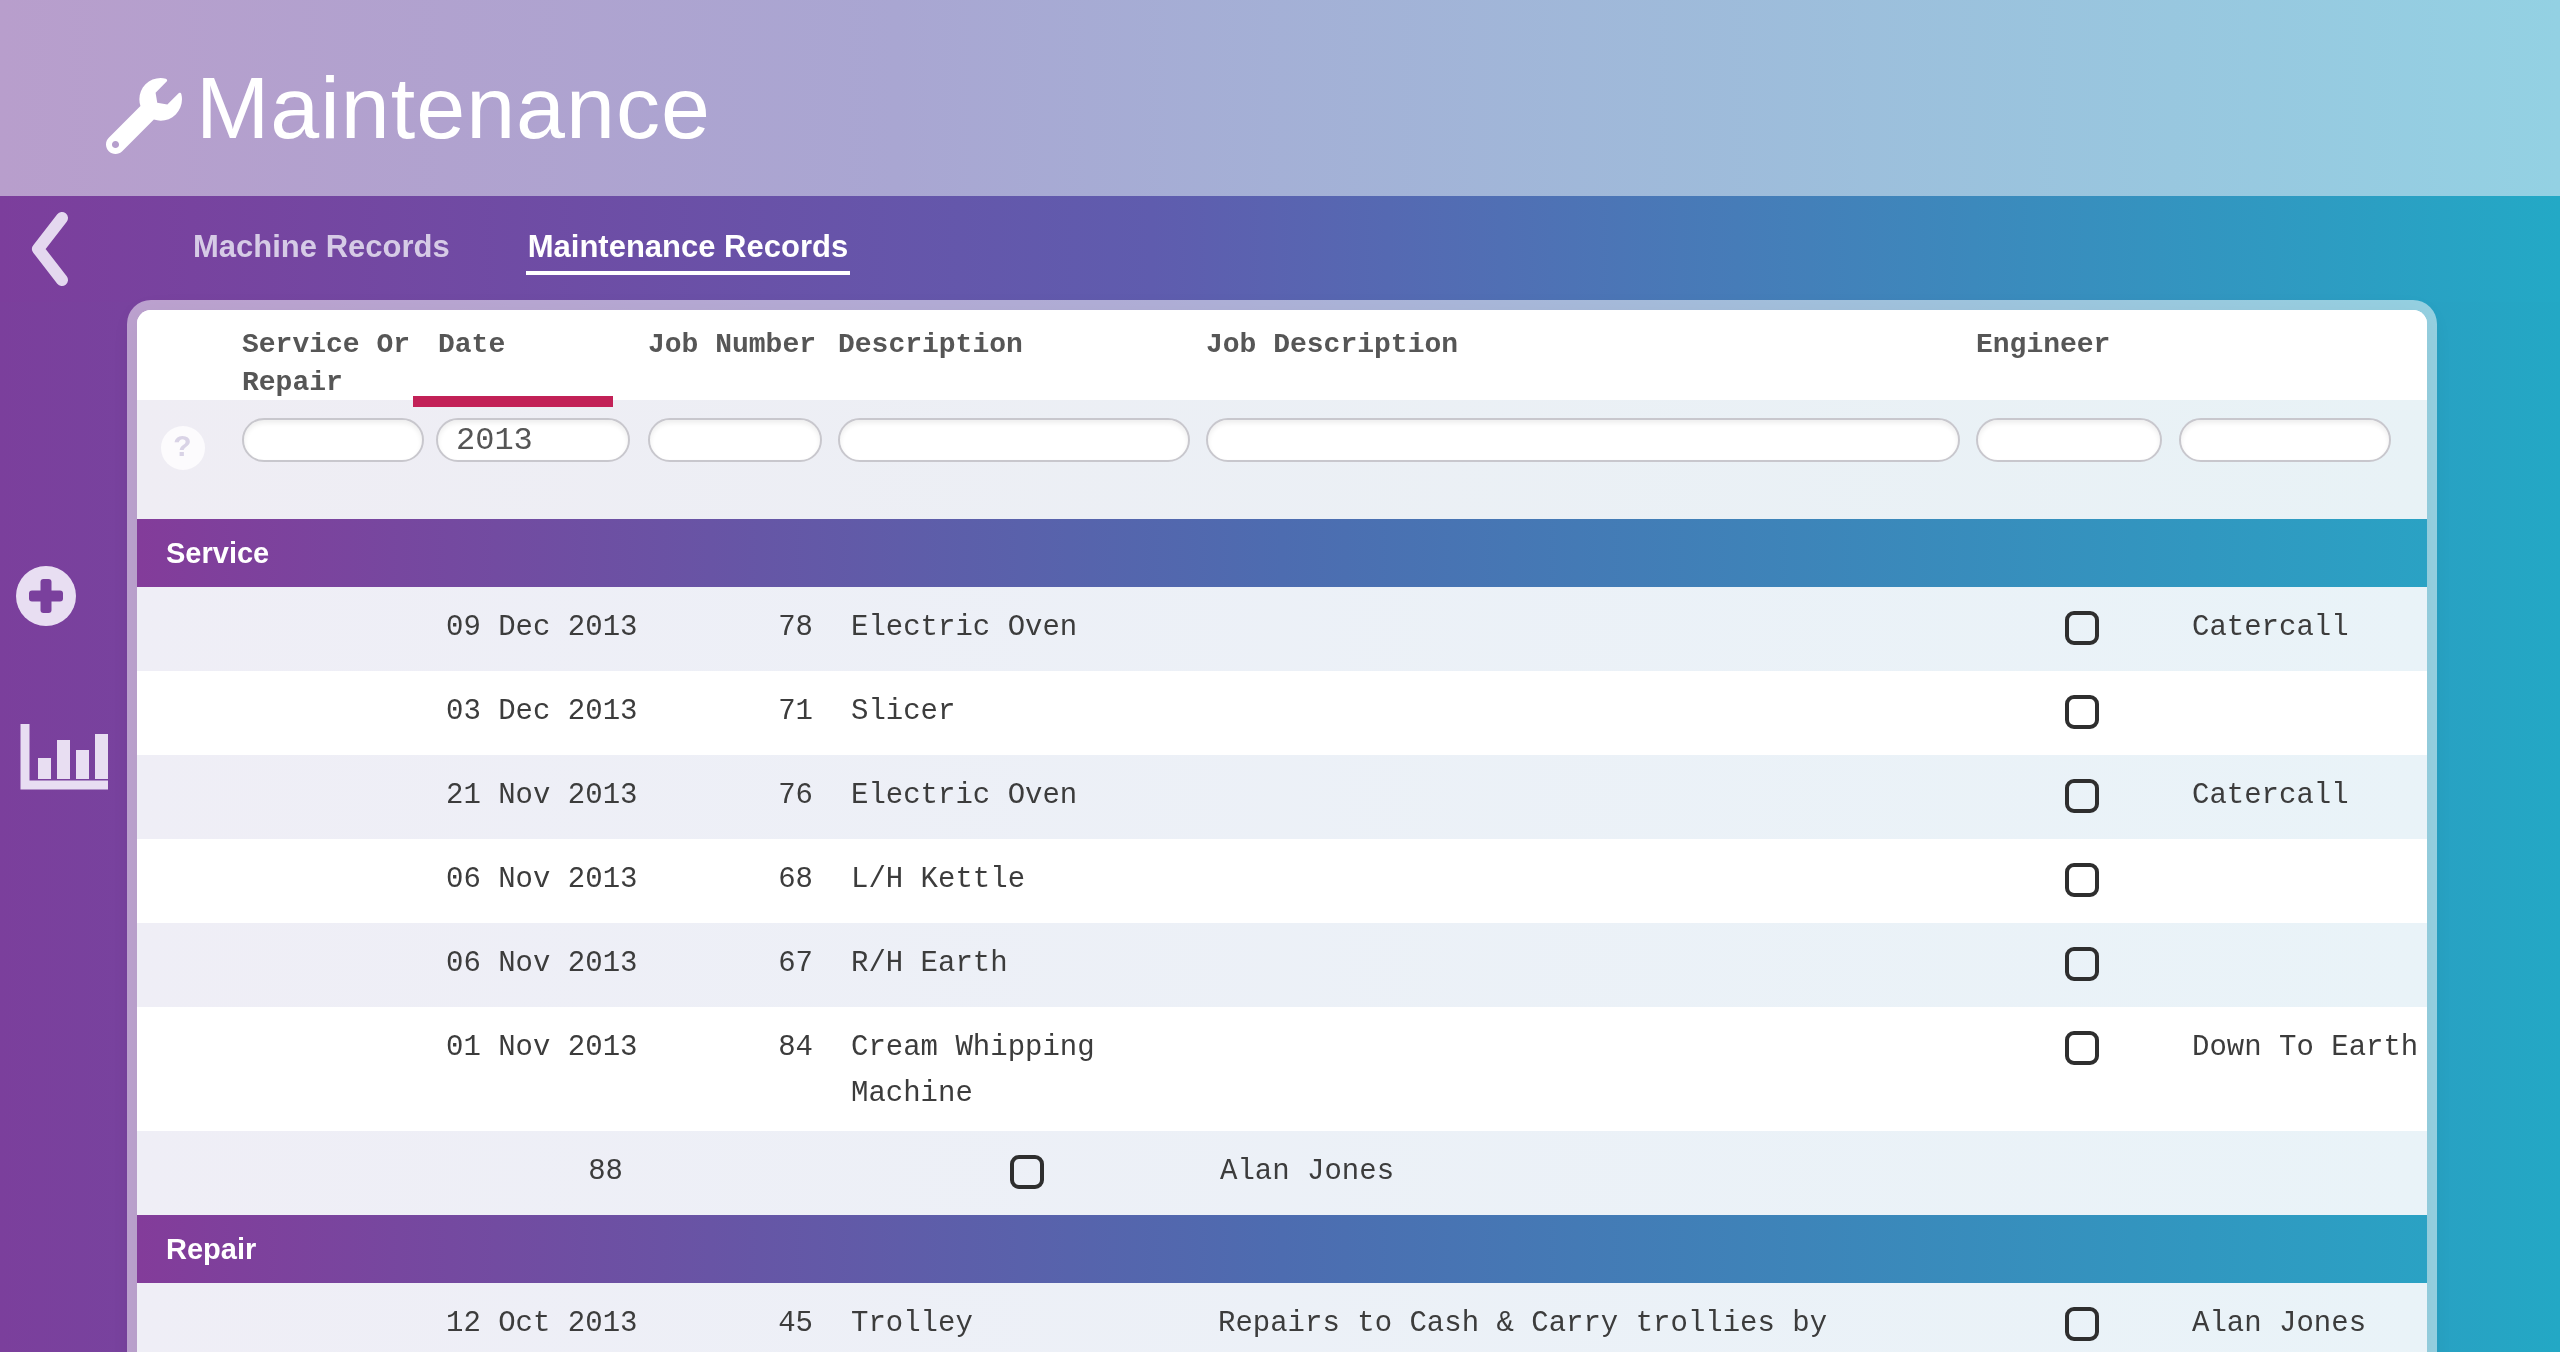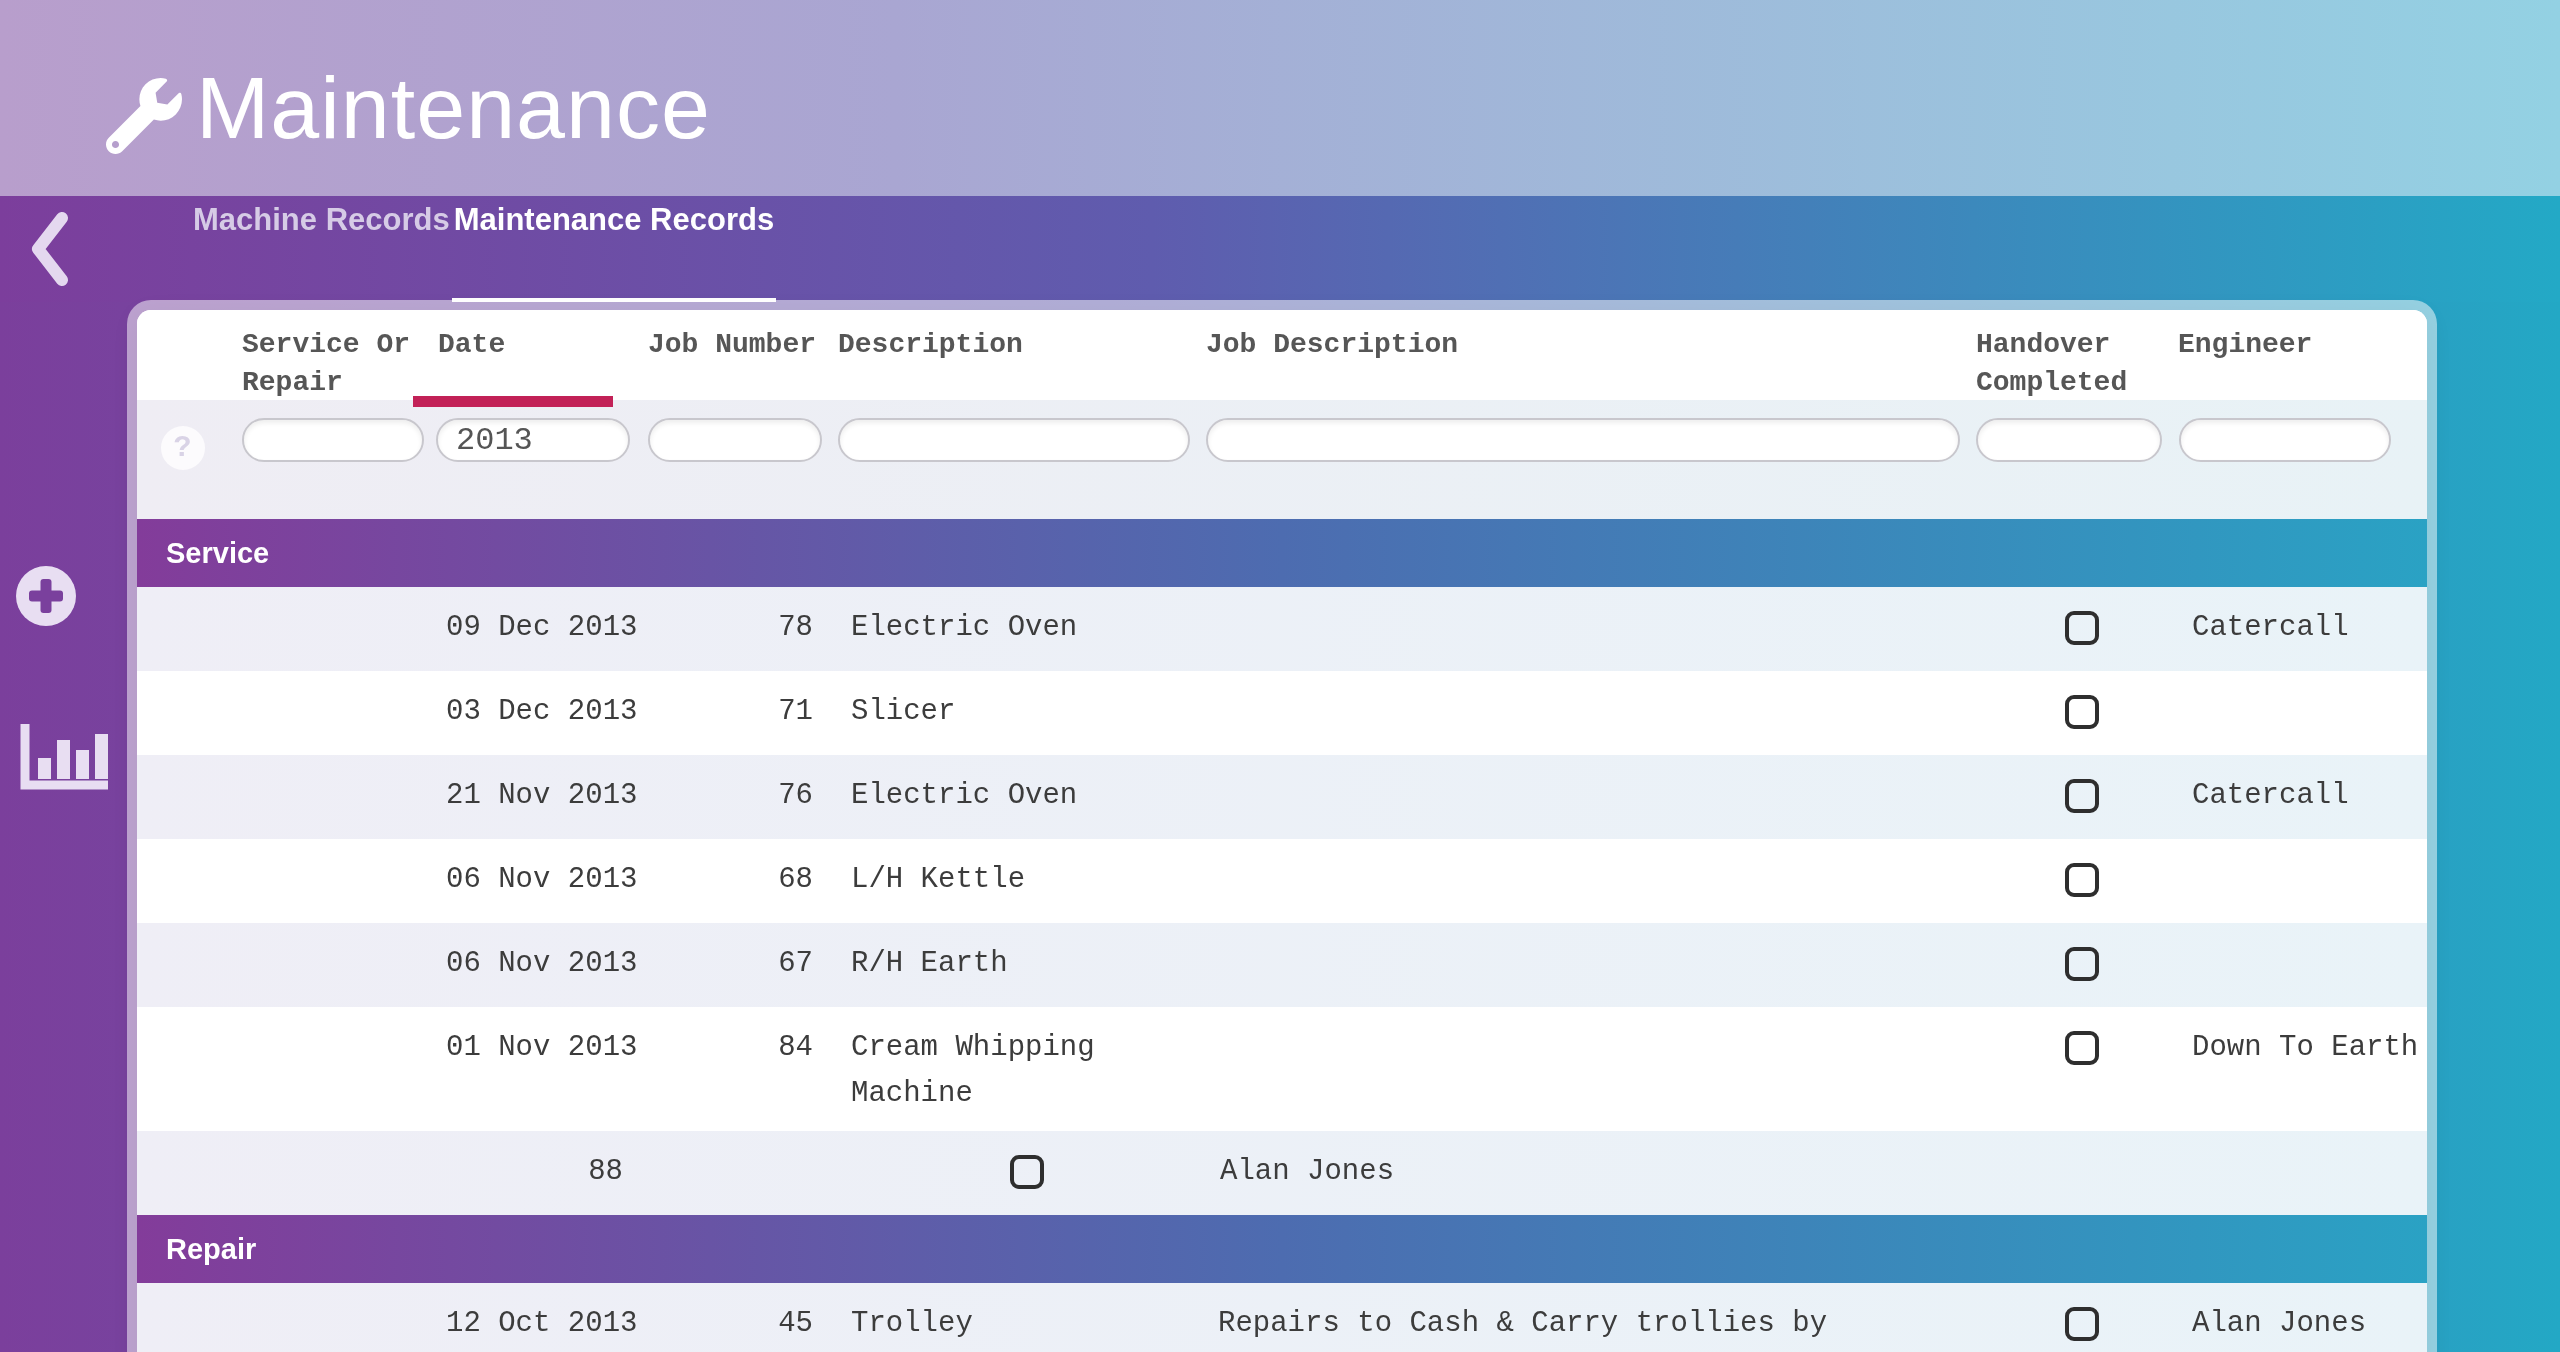--- a/index.html
+++ b/index.html
@@ -10,21 +10,21 @@
   .top-band { position:absolute; left:0; top:0; width:2560px; height:196px;
     background:linear-gradient(90deg,#b89ecc 0%,#a9a6d2 35%,#93d1e3 100%); }
   .wrench { position:absolute; left:106px; top:78px; width:76px; height:76px; }
   .app-title { position:absolute; left:196px; top:60px; font-size:88px; font-weight:300;
     color:#ffffff; letter-spacing:1px; line-height:1.1; }
 
   
   .nav-band { position:absolute; left:0; top:196px; width:2560px; height:106px;
     background:linear-gradient(90deg,#7c3e9c 0%,#5f5cae 45%,#23a9c6 100%); }
   .back-btn { position:absolute; left:28px; top:14px; width:44px; height:78px; cursor:pointer; }
-  .tabs { position:absolute; left:191px; top:0; height:106px; display:flex; }
+  .tabs { position:absolute; left:191px; top:0; height:106px; display:flex; gap:74px; align-items:center; }
   .tab { font-size:31px; font-weight:bold; color:#d6cbe6; padding:6px 2px;
     border-bottom:4px solid transparent; cursor:pointer; }
   .tab.active { color:#ffffff; border-bottom-color:#ffffff; }
 
   
   .main { position:absolute; left:0; top:302px; width:2560px; height:1050px;
     background:linear-gradient(90deg,#7b3f9c 0%,#5f5cae 45%,#23a8c5 100%); }
 
   .plus-btn { position:absolute; left:16px; top:264px; width:60px; height:60px;
     border-radius:50%; background:#e8def2; cursor:pointer; }
@@ -115,21 +115,20 @@
   </svg>
 
   <div class="card">
     <div class="grid thead">
         <div class="th"></div>
         <div class="th c-service_or_repair">Service Or Repair</div>
         <div class="th c-date">Date<div class="sort-underline"></div></div>
         <div class="th c-job_number">Job Number</div>
         <div class="th c-description">Description</div>
         <div class="th c-job_description">Job Description</div>
-        <div class="th c-handover_completed">Handover Completed</div>
         <div class="th c-engineer">Engineer</div>
       </div>
     <div class="grid tfilter">
         <div class="fcell">
           <div class="help-circle">
             <span>?</span>
           </div>
         </div>
         <div class="fcell c-service_or_repair"><input class="filter-input" type="text" style=""></div>
         <div class="fcell c-date"><input class="filter-input" type="text" value="2013" style=""></div>

